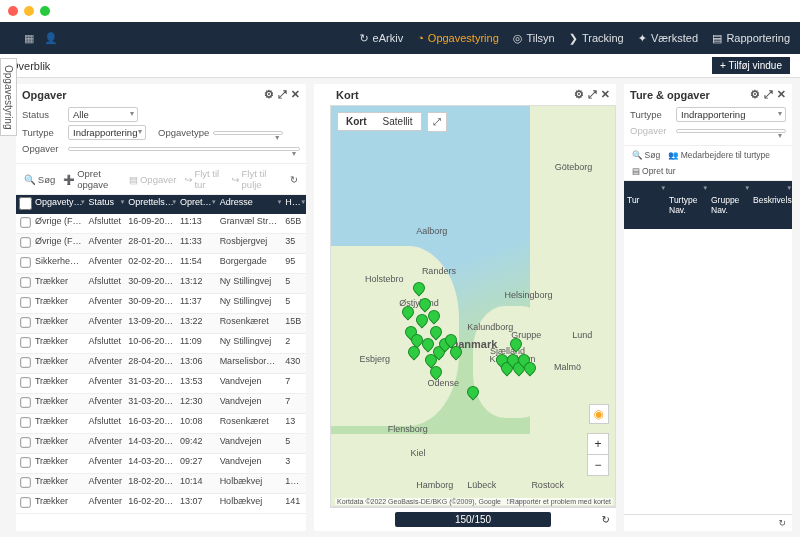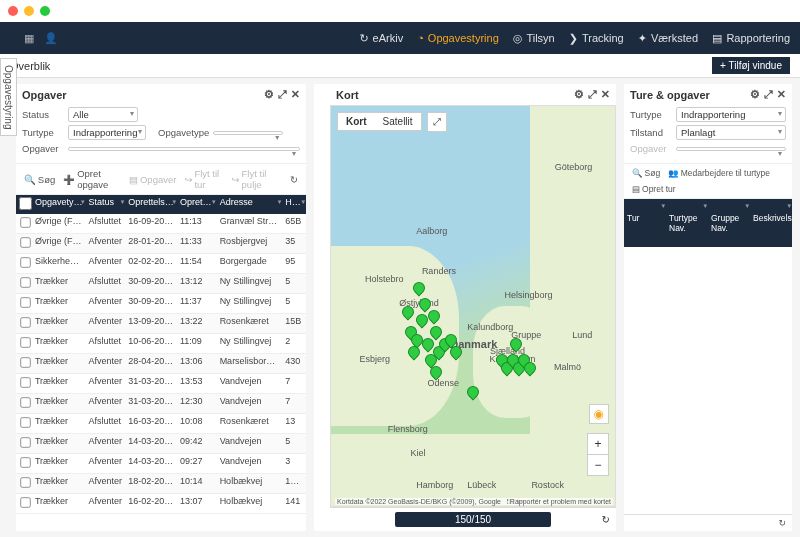--- a/index.html
+++ b/index.html
@@ -418,24 +418,20 @@
         <span>⤢</span>
         <span>✕</span>
       </div>
     </div>
     <div class="filters">
       <div class="frow">
         <span class="flabel">Turtype</span>
         <div class="fsel" style="flex:1">Indrapportering</div>
       </div>
       <div class="frow">
-        <span class="flabel">Tilstand</span>
-        <div class="fsel" style="flex:1">Planlagt</div>
-      </div>
-      <div class="frow">
         <span class="flabel" style="color:#bbb">Opgaver</span>
         <div class="fsel" style="flex:1"></div>
       </div>
     </div>
     <div class="toolbar" style="flex-wrap:wrap;font-size:8.5px">
       <span class="tbtn">🔍 <span>Søg</span></span>
       <span class="tbtn">👥 <span>Medarbejdere til turtype</span></span>
       <span class="tbtn">▤ <span>Opret tur</span></span>
     </div>
     <div class="r-thead">

